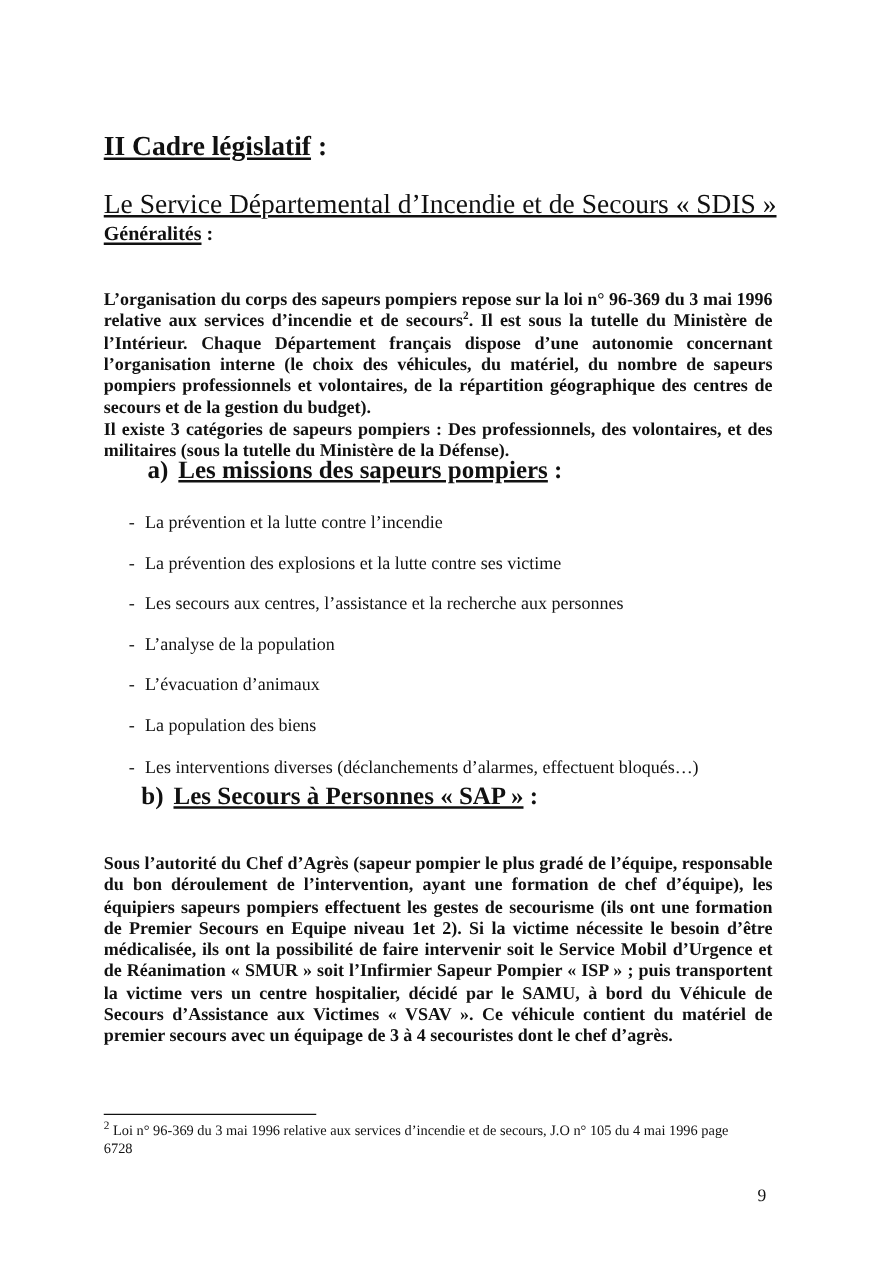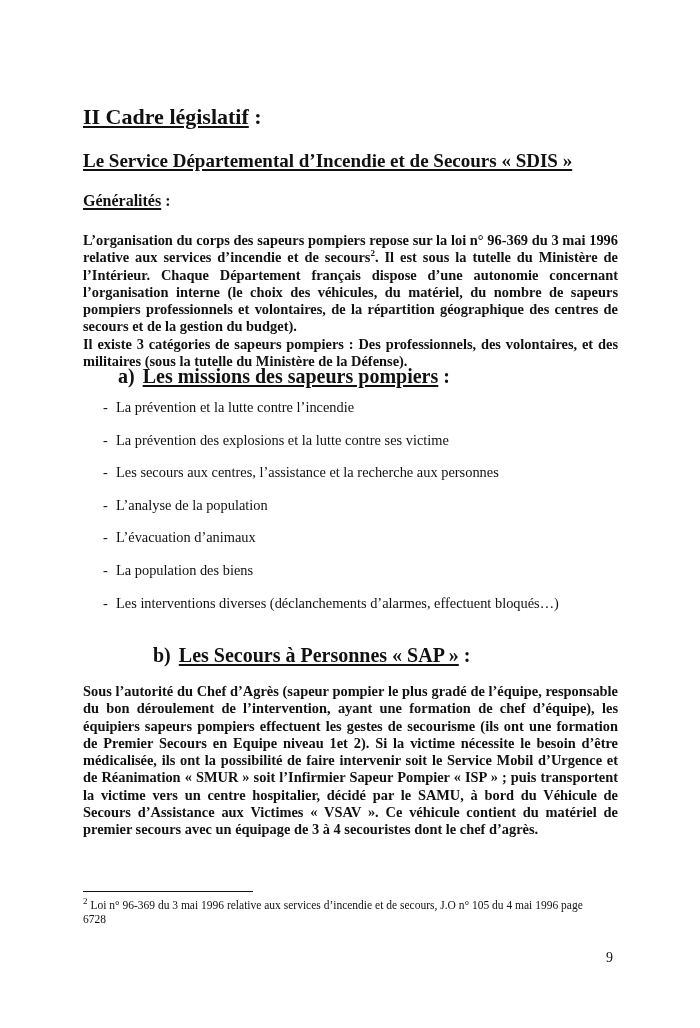--- a/index.html
+++ b/index.html
@@ -3,34 +3,34 @@
   <meta charset="utf-8">
   <style>
     html, body { margin: 0; padding: 0; background: #ffffff; }
     body {
       width: 700px; height: 1028px; position: relative; overflow: hidden;
       font-family: "Liberation Serif", "DejaVu Serif", serif;
       color: #111111;
     }
     .abs { position: absolute; }
     .h1 { left: 83px; top: 104px; font-size: 22px; font-weight: bold; }
-    .h2 { left: 83px; top: 150px; font-size: 19px; font-weight: bold; }
-    .h3 { left: 83px; top: 192px; font-size: 16px; font-weight: bold; }
+    .h2 { left: 83px; top: 150px; font-size: 22px; font-weight: normal; }
+    .h3 { left: 83px; top: 179px; font-size: 16px; font-weight: bold; }
     .u { text-decoration: underline; text-decoration-thickness: 1.5px; text-underline-offset: 2px; }
     .para {
       left: 83px; width: 535px; font-size: 14.4px; line-height: 17.3px;
       text-align: justify;
       font-weight: bold;
     }
     .p1 { top: 232px; }
     .sub { font-size: 20px; font-weight: bold; }
     .sub-a { left: 118px; top: 365px; }
-    .sub-b { left: 113px; top: 644px; margin-left: 40px; }
+    .sub-b { left: 113px; top: 626px; }
     .sub .lbl { display: inline-block; margin-right: 8px; }
-    .li { left: 103px; font-size: 14.4px; }
+    .li { left: 103px; font-size: 14.4px; margin-top: 11px; }
     .li .dash { display: inline-block; width: 13px; }
     .p2 { top: 683px; }
     .fn-rule { left: 83px; top: 891px; width: 170px; height: 0; border-top: 1.5px solid #111; }
     .fn { left: 83px; top: 898px; width: 520px; font-size: 11.5px; line-height: 14px; }
     .pagenum { left: 606px; top: 950px; font-size: 14px; }
     sup { font-size: 9px; line-height: 0; vertical-align: super; }
   </style>
 </head>
 <body>
 

